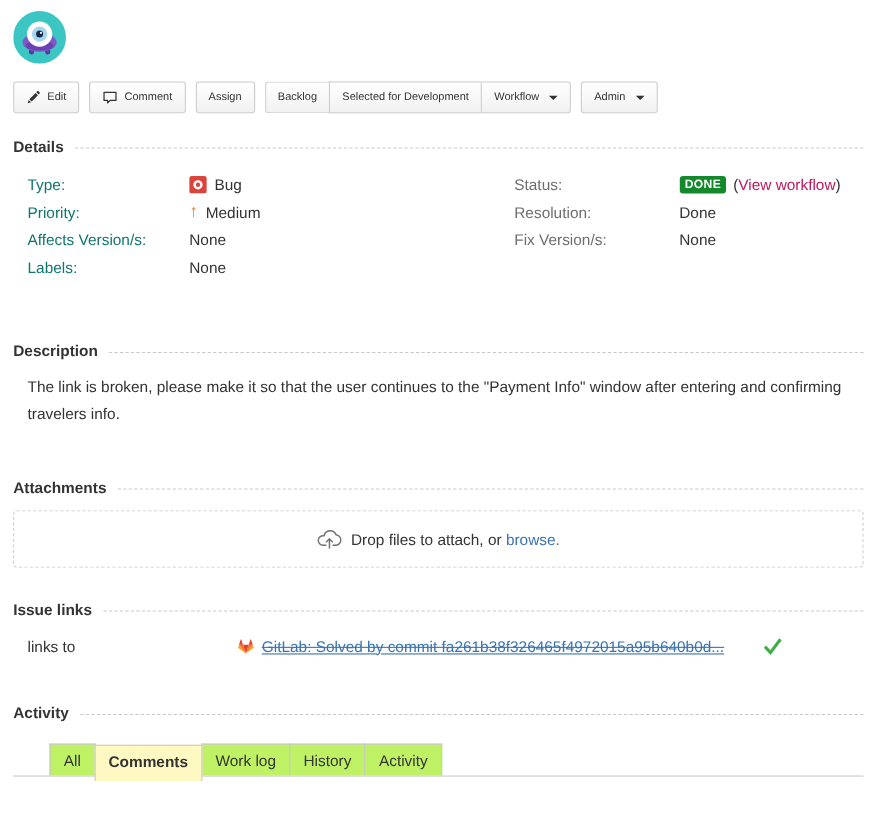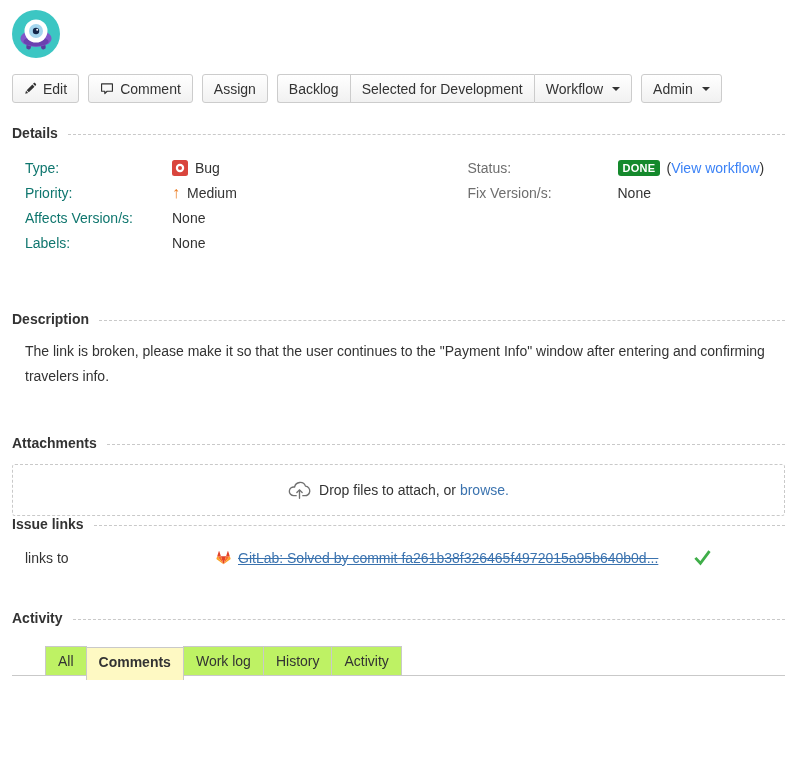--- a/index.html
+++ b/index.html
@@ -18,21 +18,21 @@
   .breadcrumb { font-size:14px; line-height:18px; }
   .breadcrumb a { color:#3b73af; }
   .breadcrumb .sep { color:#333; margin:0 5px; }
   .title { font-size:24px; font-weight:400; color:#333; margin-top:4px; line-height:28px; }
 
   
   .toolbar { display:flex; gap:9px; margin:16px 12px 0 12px; }
   .btn {
     display:inline-flex; align-items:center; gap:6px; height:29px; padding:0 11px;
     background:linear-gradient(#ffffff,#f1f1f1); border:1px solid #cccccc; border-radius:3px;
-    font-family:inherit; font-size:14px; color:#333; cursor:pointer; white-space:nowrap;
+    font-family:inherit; font-size:10px; color:#333; cursor:pointer; white-space:nowrap;
   }
   .btn-group { display:inline-flex; }
   .btn-group .btn { border-radius:0; border-right-width:0; }
   .btn-group .btn:first-child { border-radius:3px 0 0 3px; }
   .btn-group .btn:last-child { border-radius:0 3px 3px 0; border-right-width:1px;text-align:right; }
   .caret { width:0; height:0; border-left:4px solid transparent; border-right:4px solid transparent; border-top:4px solid #333; margin-left:3px; }
 
   
   .section { margin-left:12px; margin-right:12px; }
   .sec-head { display:flex; align-items:center; gap:10px; font-weight:bold; font-size:14px; color:#333; }
@@ -46,36 +46,36 @@
   .drow { display:flex; align-items:center; height:25px; }
   .dcol.left .dlbl { width:160px; padding-left:13px; flex:none; color:#0f766e; }
   .dcol.right .dlbl { width:150px; flex:none; color:#6e6e6e;margin-left:37px; }
   .dval { display:flex; align-items:center; color:#333; }
   .dval .vicon { display:inline-flex; margin-right:7px; }
   .prio-arrow { color:#ea7d24; font-weight:bold; font-size:16px; margin-right:7px; line-height:1; }
   .status-badge {
     display:inline-block; background:#14892c; color:#fff; font-size:11px; font-weight:bold;
     padding:2px 5px 2px; border-radius:3px; letter-spacing:.3px; margin-right:6px; line-height:12px;
   }
-  .wf-link a { color:#3b82f6; }
+  .wf-link a { color:#be185d; }
 
   
   #description { margin-top:56px; }
   .desc-text { margin:12px 0 0 13px; max-width:752px; line-height:25px; color:#333; }
 
   
   #attachments { margin-top:46px; }
   .dropzone {
     margin-top:13px; height:52px; border:1px dashed #c9c9c9; border-radius:3px;
     display:flex; align-items:center; justify-content:center; gap:8px; cursor:pointer;
   }
   .dropzone .dz-text a { color:#3b73af; }
 
   
-  #issuelinks { }
+  #issuelinks { margin-top:30px; }
   .link-row { display:flex; align-items:center; margin-top:17px; padding-left:13px; }
   .link-rel { width:190px; flex:none; color:#333; }
   .link-main { display:flex; align-items:center; }
   .link-main .gl-icon { display:inline-flex; margin-right:6px; }
   .link-main a.struck { color:#3b73af; text-decoration:underline line-through; }
   .check { display:inline-flex; margin-left:36px; }
 
   
   #activity { margin-top:44px; }
   .tabs { display:flex; align-items:flex-end; margin-top:20px; padding-left:33px; border-bottom:1px solid #c9c9c9; }
@@ -184,20 +184,26 @@
     </div>
     <div class="dcol right">
       <div class="drow">
         <span class="dlbl">Status:</span>
         <span class="dval">
           <span class="status-badge">DONE</span>
           <span class="wf-link"><span>(</span><a href="#">View workflow</a><span>)</span></span>
         </span>
       </div>
       <div class="drow">
+        <span class="dlbl">Resolution:</span>
+        <span class="dval">
+            <span>Done</span>
+          </span>
+      </div>
+      <div class="drow">
         <span class="dlbl">Fix Version/s:</span>
         <span class="dval">
             <span>None</span>
           </span>
       </div>
     </div>
   </div>
 </div>
 
 <div class="section" id="description">

